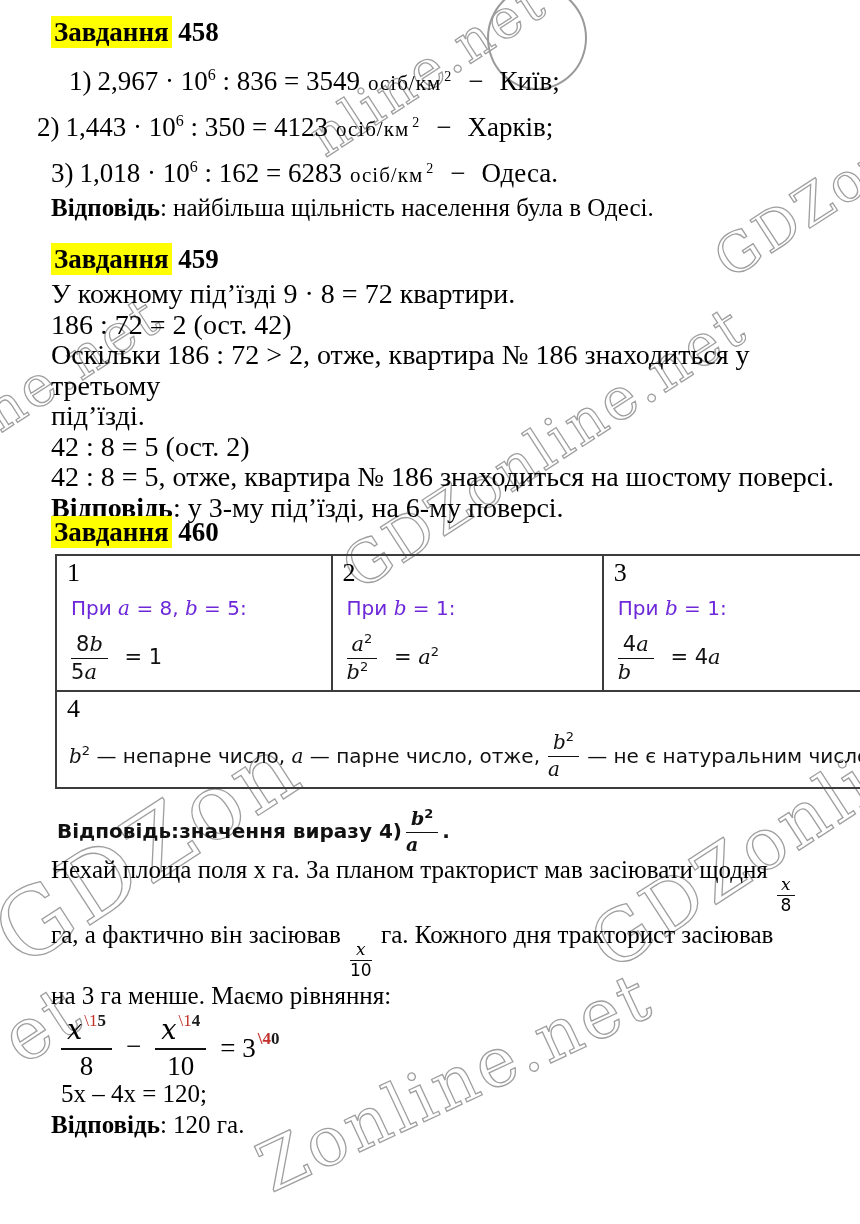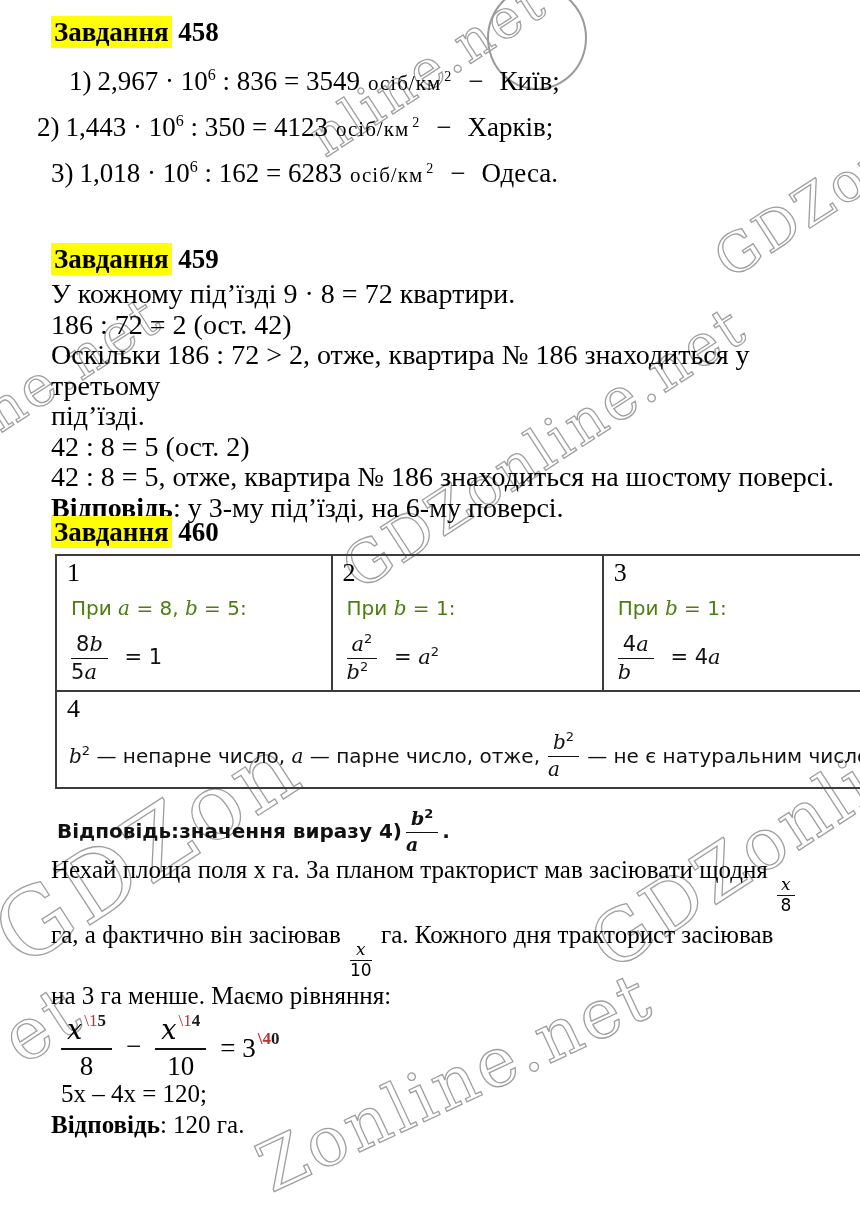--- a/index.html
+++ b/index.html
@@ -32,21 +32,21 @@
   .answer b{font-weight:bold;}
   
   .bline{font-size:28px;line-height:30.5px;}
   .blines{margin-top:4px;}
   
   table.t{border-collapse:collapse;margin:6px 0 0 4px;table-layout:fixed;}
   table.t td{border:2px solid #3c3c3c;vertical-align:top;padding:2px 8px 6px 10px;}
   td.c-row1{height:108px;}
   td.c-row2{height:80px;}
   .cno{font-size:26px;line-height:30px;}
-  .cond{font-family:"DejaVu Sans", sans-serif;font-size:20px;color:#4d7c0f;margin:8px 0 12px 4px;}
+  .cond{font-family:"DejaVu Sans", sans-serif;font-size:20px;color:#6d28d9;margin:8px 0 12px 4px;}
   .v{font-style:italic;font-family:"DejaVu Serif", serif;}
   .cform{font-family:"DejaVu Sans", sans-serif;font-size:21px;margin:8px 0 0 4px;color:#111;}
   .cfr{display:inline-block;vertical-align:middle;line-height:1.15;}
   .cfr .n{display:block;border-bottom:1.6px solid #111;padding:0 5px 2px;}
   .cfr .d{display:block;padding-top:1px;}
   .res{margin-left:10px;}
   sup.s2{font-size:13px;}
   .c4text{font-family:"DejaVu Sans", sans-serif;font-size:20px;color:#111;margin:6px 0 0 2px;
           display:flex;align-items:center;flex-wrap:nowrap;white-space:nowrap;}
   .ans460{font-family:"DejaVu Sans", sans-serif;font-weight:bold;font-size:20px;color:#111;
@@ -96,20 +96,21 @@
       <div class="mline ind1">
         <span class="it-n">1)</span><span>2,967 · 10</span><sup class="pow">6</sup><span> : 836 = 3549</span><span class="unit"><span>осіб/км</span><sup class="usup">2</sup></span><span class="dash">−</span><span>Київ;</span>
       </div>
       <div class="mline ind2">
         <span class="it-n">2)</span><span>1,443 · 10</span><sup class="pow">6</sup><span> : 350 = 4123</span><span class="unit"><span>осіб/км</span><sup class="usup">2</sup></span><span class="dash">−</span><span>Харків;</span>
       </div>
       <div class="mline ind3">
         <span class="it-n">3)</span><span>1,018 · 10</span><sup class="pow">6</sup><span> : 162 = 6283</span><span class="unit"><span>осіб/км</span><sup class="usup">2</sup></span><span class="dash">−</span><span>Одеса.</span>
       </div>
     </div>
+    <div class="answer"><b>Відповідь</b><span>: найбільша щільність населення була в Одесі.</span></div>
   </section>
 
   <section id="s459">
     <h2><span class="hl">Завдання</span> <span>459</span></h2>
     <div class="blines">
       <div class="bline">У кожному під’їзді 9 · 8 = 72 квартири.</div>
       <div class="bline">186 : 72 = 2 (ост. 42)</div>
       <div class="bline">Оскільки 186 : 72 &gt; 2, отже, квартира № 186 знаходиться у третьому</div>
       <div class="bline">під’їзді.</div>
       <div class="bline">42 : 8 = 5 (ост. 2)</div>

